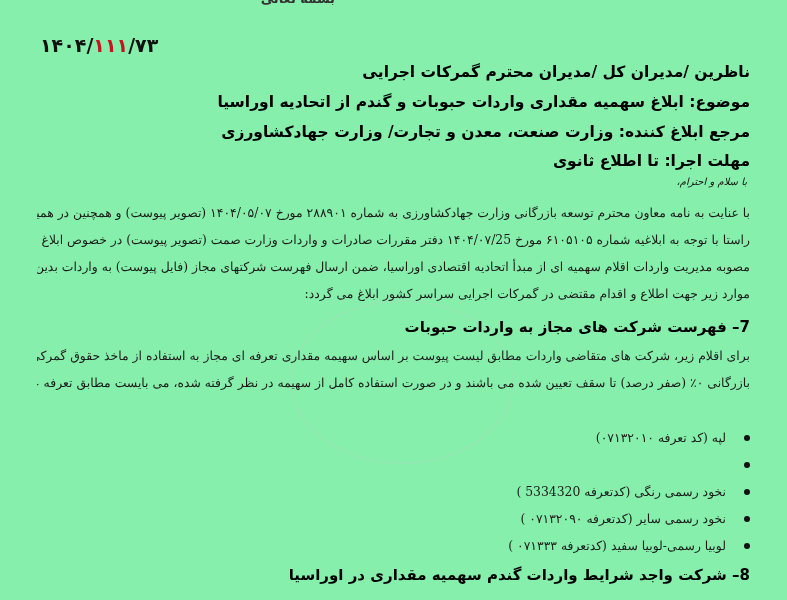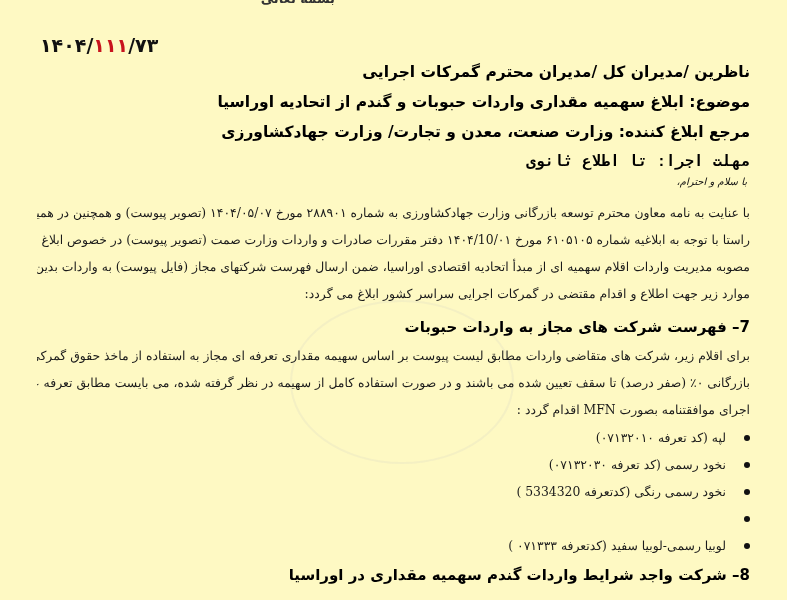--- a/index.html
+++ b/index.html
@@ -13,21 +13,21 @@
       overflow: hidden;
       position: relative;
       font-family: "DejaVu Sans", sans-serif;
       color: #111;
     }
     .page {
       position: absolute;
       left: 0; top: 0;
       width: 787px;
       height: 600px;
-      background: #fef9c3;
+      background: #86efac;
     }
     .top-cut {
       position: absolute;
       top: -9px;
       left: 235px;
       width: 100px;
       height: 14px;
       direction: rtl;
       font-size: 13px;
       font-weight: bold;
@@ -135,53 +135,52 @@
 
   <div class="top-cut">بسمه تعالی</div>
 
   <div class="letter-number">
     <span>۱۴۰۴/</span><span class="red">۱۱۱</span><span>/۷۳</span>
   </div>
 
   <div class="rtl head-line" style="top:63px;">ناظرین /مدیران کل /مدیران محترم گمرکات اجرایی</div>
   <div class="rtl head-line" style="top:93px;">موضوع: ابلاغ سهمیه مقداری واردات حبوبات و گندم از اتحادیه اوراسیا</div>
   <div class="rtl head-line" style="top:123px;">مرجع ابلاغ کننده: وزارت صنعت، معدن و تجارت/ وزارت جهادکشاورزی</div>
-  <div class="rtl head-line" style="top:152px;font-family:Liberation Mono, monospace;">مهلت اجرا: تا اطلاع ثانوی</div>
+  <div class="rtl head-line" style="top:152px;">مهلت اجرا: تا اطلاع ثانوی</div>
   <div class="rtl salutation" style="top:176px; right:40px;">با سلام و احترام،</div>
 
   <div class="body-text" style="top:199px;">
     <span class="body-line">با عنایت به نامه معاون محترم توسعه بازرگانی وزارت جهادکشاورزی به شماره ۲۸۸۹۰۱ مورخ ۱۴۰۴/۰۵/۰۷ (تصویر پیوست) و همچنین در همین</span>
-    <span class="body-line">راستا با توجه به ابلاغیه شماره ۶۱۰۵۱۰۵ مورخ ۱۴۰۴/10/۰۱ دفتر مقررات صادرات و واردات وزارت صمت (تصویر پیوست) در خصوص ابلاغ</span>
+    <span class="body-line">راستا با توجه به ابلاغیه شماره ۶۱۰۵۱۰۵ مورخ ۱۴۰۴/۰۷/25 دفتر مقررات صادرات و واردات وزارت صمت (تصویر پیوست) در خصوص ابلاغ</span>
     <span class="body-line">مصوبه مدیریت واردات اقلام سهمیه ای از مبدأ اتحادیه اقتصادی اوراسیا، ضمن ارسال فهرست شرکتهای مجاز (فایل پیوست) به واردات بدین وسیله</span>
     <span class="body-line">موارد زیر جهت اطلاع و اقدام مقتضی در گمرکات اجرایی سراسر کشور ابلاغ می گردد:</span>
   </div>
 
   <div class="rtl section-title" style="top:318px;">7– فهرست شرکت های مجاز به واردات حبوبات</div>
 
   <div class="body-text" style="top:342px;">
     <span class="body-line">برای اقلام زیر، شرکت های متقاضی واردات مطابق لیست پیوست بر اساس سهیمه مقداری تعرفه ای مجاز به استفاده از ماخذ حقوق گمرکی و سود</span>
     <span class="body-line">بازرگانی ۰٪ (صفر درصد) تا سقف تعیین شده می باشند و در صورت استفاده کامل از سهیمه در نظر گرفته شده، می بایست مطابق تعرفه عادی قبل از</span>
-    <span class="body-line">اجرای موافقتنامه بصورت MFN اقدام گردد :</span>
   </div>
 
   <ul class="bullets" style="top:424px; right:37px;">
     <li>
       <span class="bullet-dot"></span>
       <span>لپه (کد تعرفه ۰۷۱۳۲۰۱۰)</span>
     </li>
     <li>
       <span class="bullet-dot"></span>
-      <span>نخود رسمی (کد تعرفه ۰۷۱۳۲۰۳۰)</span>
     </li>
     <li>
       <span class="bullet-dot"></span>
       <span>نخود رسمی رنگی (کدتعرفه 5334320 )</span>
     </li>
     <li>
       <span class="bullet-dot"></span>
+      <span>نخود رسمی سایر (کدتعرفه ۰۷۱۳۲۰۹۰ )</span>
     </li>
     <li>
       <span class="bullet-dot"></span>
       <span>لوبیا رسمی-لوبیا سفید (کدتعرفه ۰۷۱۳۳۳ )</span>
     </li>
   </ul>
 
   <div class="rtl section-title" style="top:566px;">8– شرکت واجد شرایط واردات گندم سهمیه مقداری در اوراسیا</div>
 
 </div>

